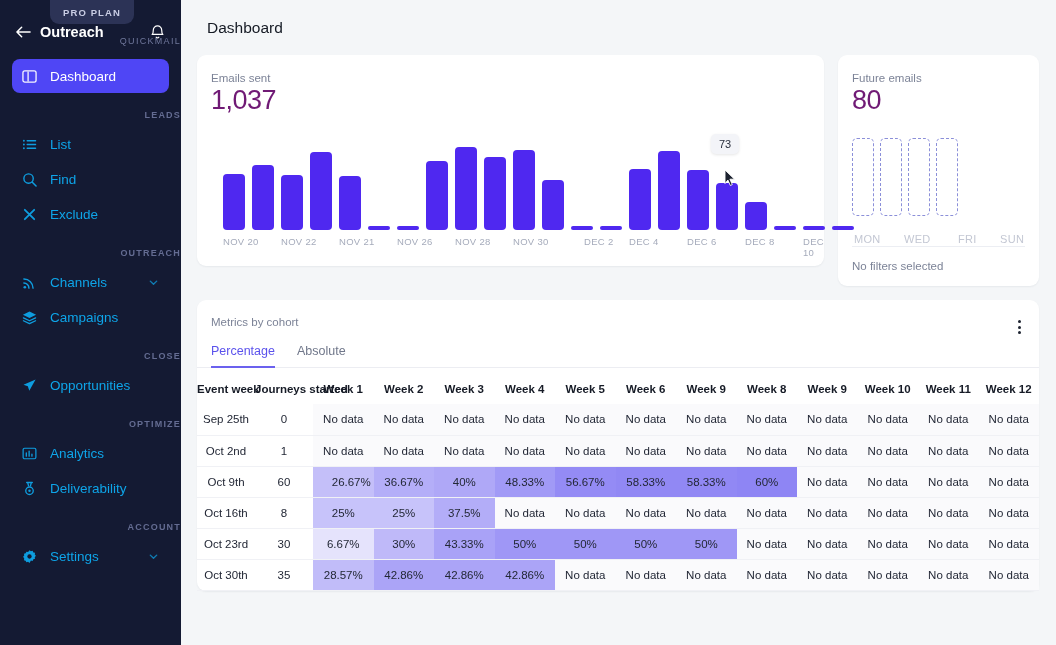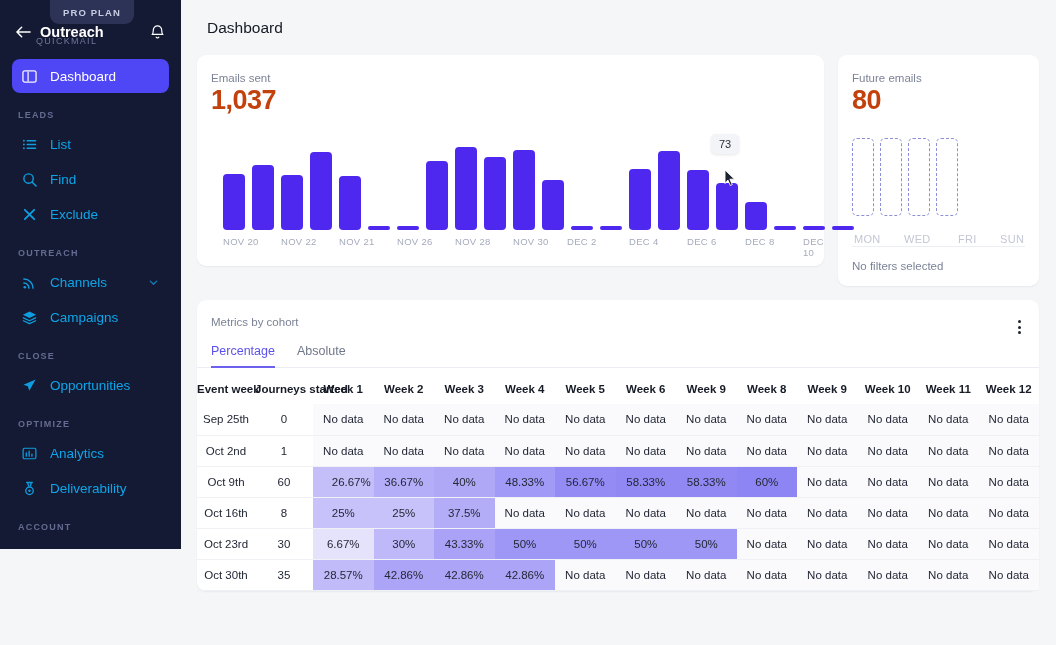--- a/index.html
+++ b/index.html
@@ -6,25 +6,26 @@
   html, body {
     width: 1056px; height: 645px;
     overflow: hidden;
     font-family: "Liberation Sans", sans-serif;
     background: #f4f6f8;
   }
   .app { display: flex; width: 1056px; height: 645px; }
 
   
   .sidebar {
-    width: 181px; height: 549px;
+    width: 181px; height: 645px;
     background: #141a33;
     position: relative;
     flex: 0 0 181px;
     overflow: hidden;
+    text-align: right;
   }
   .pro-badge {
     position: absolute; top: 0; left: 50px;
     background: #2c3356;
     color: #c9cde4;
     font-size: 9.5px; font-weight: bold; letter-spacing: 1.1px;
     padding: 7px 13px 6px 13px;
     border-radius: 0 0 9px 9px;
   }
   .brand-row {
@@ -60,21 +61,21 @@
   .topbar { height: 55px; display: flex; align-items: center; padding: 0 26px; }
   .page-title { font-size: 15.5px; color: #151a24; font-weight: 500; }
   .content { padding: 0 16px 0 16px; }
 
   .row { display: flex; gap: 14px; align-items: flex-start; }
   .card { background: #fff; border-radius: 9px; box-shadow: 0 1px 2px rgba(20,26,51,.06); }
 
   
   .emails-card { width: 627px; padding: 17px 14px 12px 14px; position: relative; }
   .card-label { font-size: 11.5px; color: #7c8397; }
-  .card-big { font-size: 27px; font-weight: bold; color: #c2410c; letter-spacing: -.5px; margin-top: 1px;}
+  .card-big { font-size: 27px; font-weight: normal; color: #701a75; letter-spacing: -.5px; margin-top: 1px;}
 
   .chart-wrap { position: relative; height: 120px; margin-top: 18px; }
   .bars { position: absolute; left: 12px; right: 4px; bottom: 24px; height: 92px;
           display: flex; align-items: flex-end; gap: 7px; }
   .bar { width: 22px; background: #4f28f0; border-radius: 4px; flex: 0 0 22px; }
   .xaxis { position: absolute; left: 12px; right: 4px; bottom: 0; height: 22px; }
   .xlab { position: absolute; font-size: 9.5px; color: #a5abbb; letter-spacing: .3px; top: 4px; }
 
   .tooltip {
     position: absolute; background: #f3f4f8; color: #2a2f3d;
@@ -300,21 +301,21 @@
                 <div class="bar" style="height: 4px;"></div>
                 <div class="bar" style="height: 4px;"></div>
               </div>
             <div class="xaxis" id="xaxis">
                 <span class="xlab" style="left: 0px;">NOV 20</span>
                 <span class="xlab" style="left: 58px;">NOV 22</span>
                 <span class="xlab" style="left: 116px;">NOV 21</span>
                 <span class="xlab" style="left: 174px;">NOV 26</span>
                 <span class="xlab" style="left: 232px;">NOV 28</span>
                 <span class="xlab" style="left: 290px;">NOV 30</span>
-                <span class="xlab" style="left: 344px;">DEC 2</span>
+                <span class="xlab" style="left: 361px;">DEC 2</span>
                 <span class="xlab" style="left: 406px;">DEC 4</span>
                 <span class="xlab" style="left: 464px;">DEC 6</span>
                 <span class="xlab" style="left: 522px;">DEC 8</span>
                 <span class="xlab" style="left: 580px;">DEC 10</span>
               </div>
             <span class="cursor" id="cursor" style="left: 513px; top: 35px;">
               <svg width="12" height="18" viewBox="0 0 12 18">
                   <path d="M1 1l9.5 9.2H5.9l2.4 5.4-2 .9-2.4-5.4L1 14.6z" fill="#1d2330" stroke="#fff" stroke-width=".9"></path>
                 </svg>
             </span>

